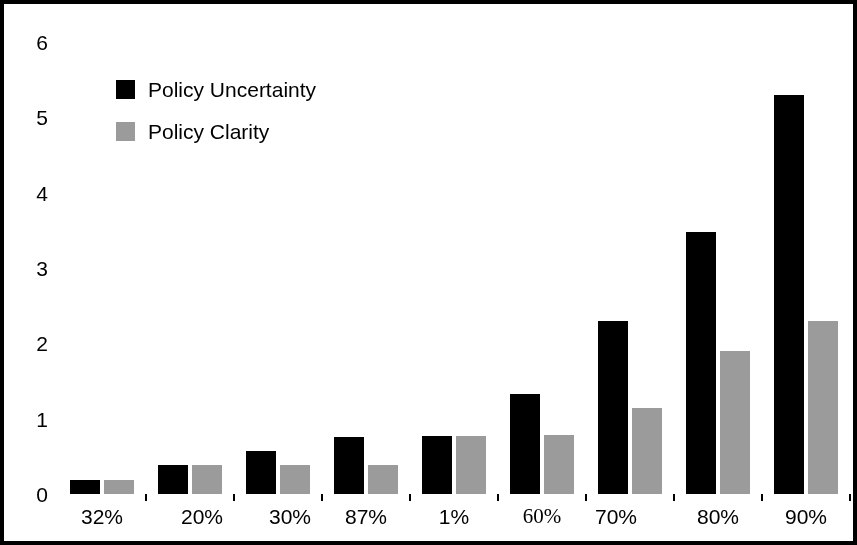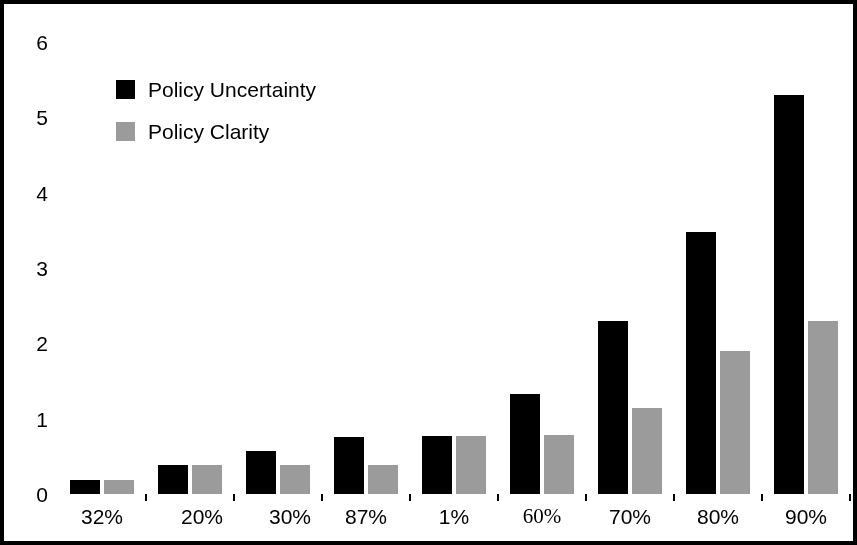--- a/index.html
+++ b/index.html
@@ -119,21 +119,21 @@
       <div class="y-tick-label" style="top: 113.333px;">5</div>
       <div class="y-tick-label" style="top: 38px;">6</div>
     </div>
   <div id="x-labels">
       <div class="x-tick-label" style="left: 98px;">32%</div>
       <div class="x-tick-label" style="left: 198px;">20%</div>
       <div class="x-tick-label" style="left: 286px;">30%</div>
       <div class="x-tick-label" style="left: 362px;">87%</div>
       <div class="x-tick-label" style="left: 450px;">1%</div>
       <div class="x-tick-label" style="left: 538px; font-family: Liberation Serif, serif;">60%</div>
-      <div class="x-tick-label" style="left: 626px;">70%</div>
+      <div class="x-tick-label" style="left: 612px;">70%</div>
       <div class="x-tick-label" style="left: 714px;">80%</div>
       <div class="x-tick-label" style="left: 802px;">90%</div>
     </div>
   <div id="ticks">
       <div class="tick-mark" style="left: 141px; top: 490px;"></div>
       <div class="tick-mark" style="left: 229px; top: 490px;"></div>
       <div class="tick-mark" style="left: 317px; top: 490px;"></div>
       <div class="tick-mark" style="left: 405px; top: 490px;"></div>
       <div class="tick-mark" style="left: 493px; top: 490px;"></div>
       <div class="tick-mark" style="left: 581px; top: 490px;"></div>

